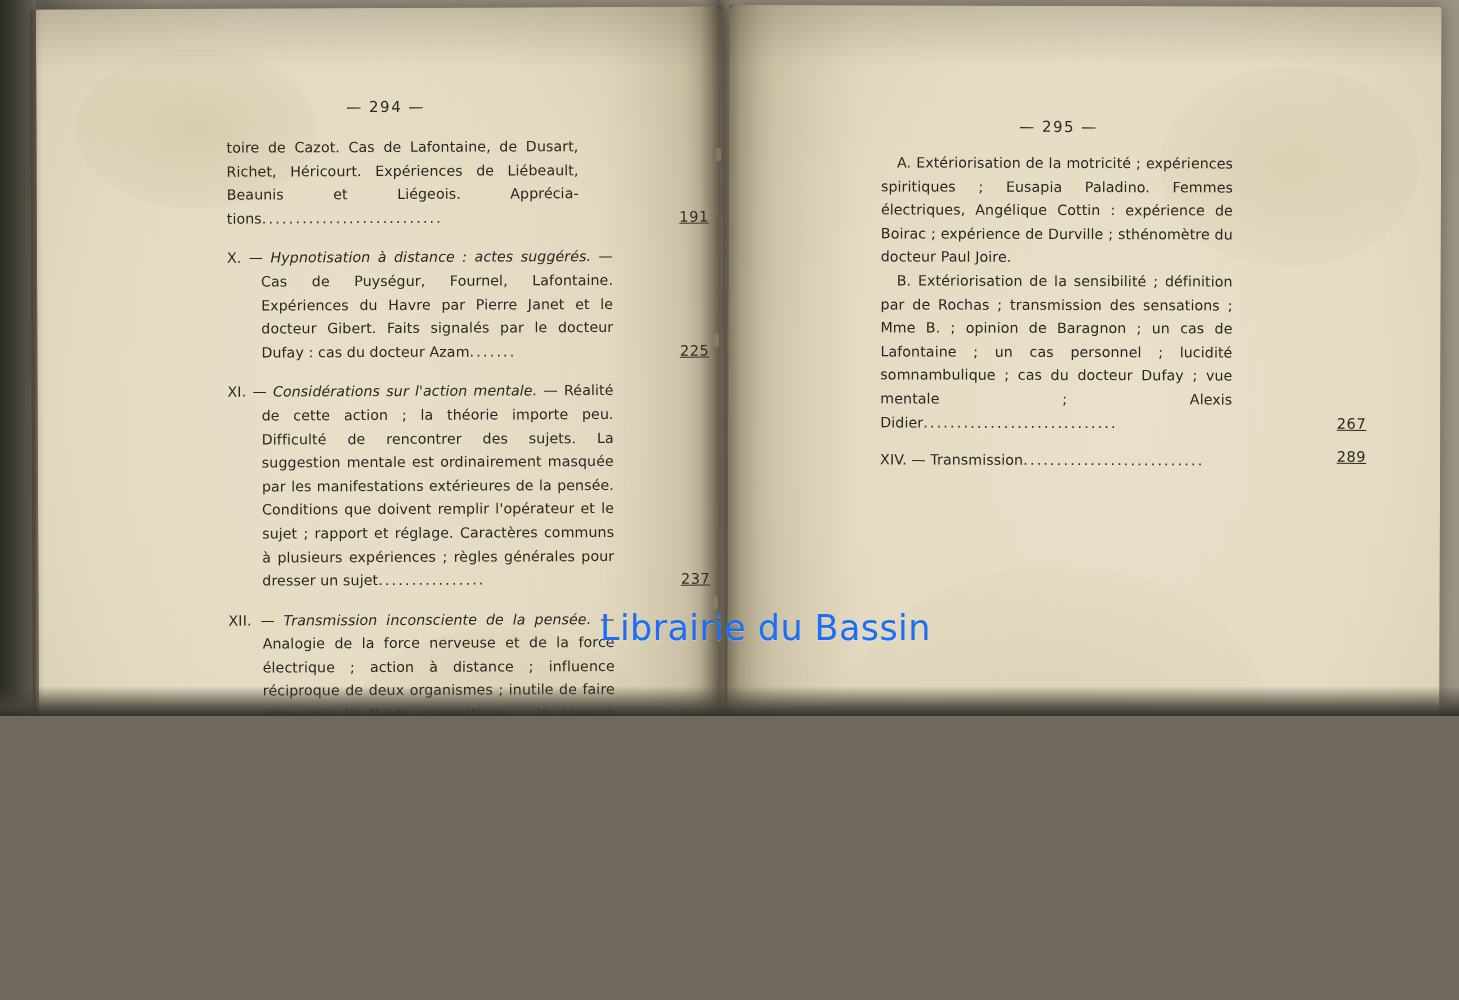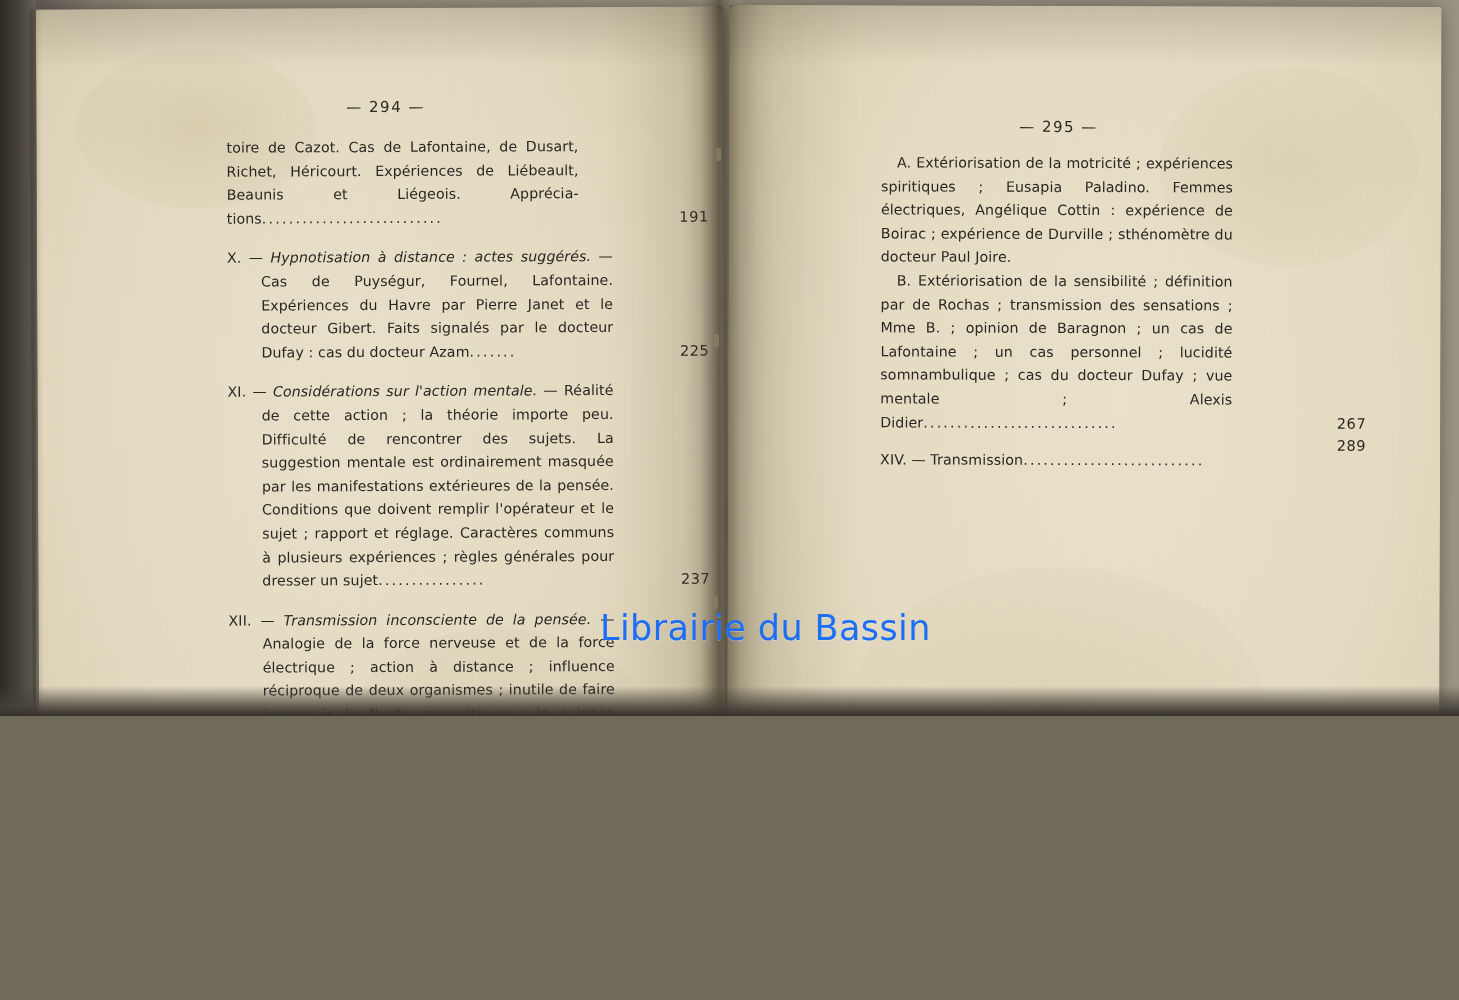--- a/index.html
+++ b/index.html
@@ -139,20 +139,21 @@
     width: 352px;
     text-align: justify;
   }
   .entry .pageno {
     position: absolute;
     right: -96px;
     font-size: 14.5px;
     letter-spacing: 0.6px;
     color: #2b2720;
     white-space: nowrap;
+    text-decoration: underline;
   }
   .ital {
     font-style: italic;
   }
   .hang {
     text-indent: -34px;
     padding-left: 34px;
   }
   .ind {
     text-indent: 16px;
@@ -290,21 +291,21 @@
         <div class="body ind"><span>B. Extériorisation de la sensibilité ; définition par de Rochas ; transmission des sensations ; Mme B. ; opinion de Baragnon ; un cas de Lafontaine ; un cas personnel ; lucidité somnambulique ; cas du docteur Dufay ; vue mentale ; Alexis Didier</span><span class="leader">.............................</span></div>
         <div class="pageno" style="bottom:0px;">267</div>
       </div>
 
       <div class="entry entry-r">
         <div class="body hang">
           <span>XIV.</span>
           <span>—</span>
           <span>Transmission</span><span class="leader">...........................</span>
         </div>
-        <div class="pageno" style="bottom:15px;margin-top:36px;">289</div>
+        <div class="pageno" style="bottom:4px;margin-top:36px;">289</div>
       </div>
 
     </div>
 
     <div class="imprint-rule" style="left:92px; top:866px; width:474px;"></div>
     <div class="imprint" style="left:96px; top:896px;">IMPRIMERIE  F.  DEVERDUN,  BUZANÇAIS  (INDRE)</div>
 
     <div class="grain"></div>
     <div class="top-shade"></div>
     <div class="bottom-shade"></div>

